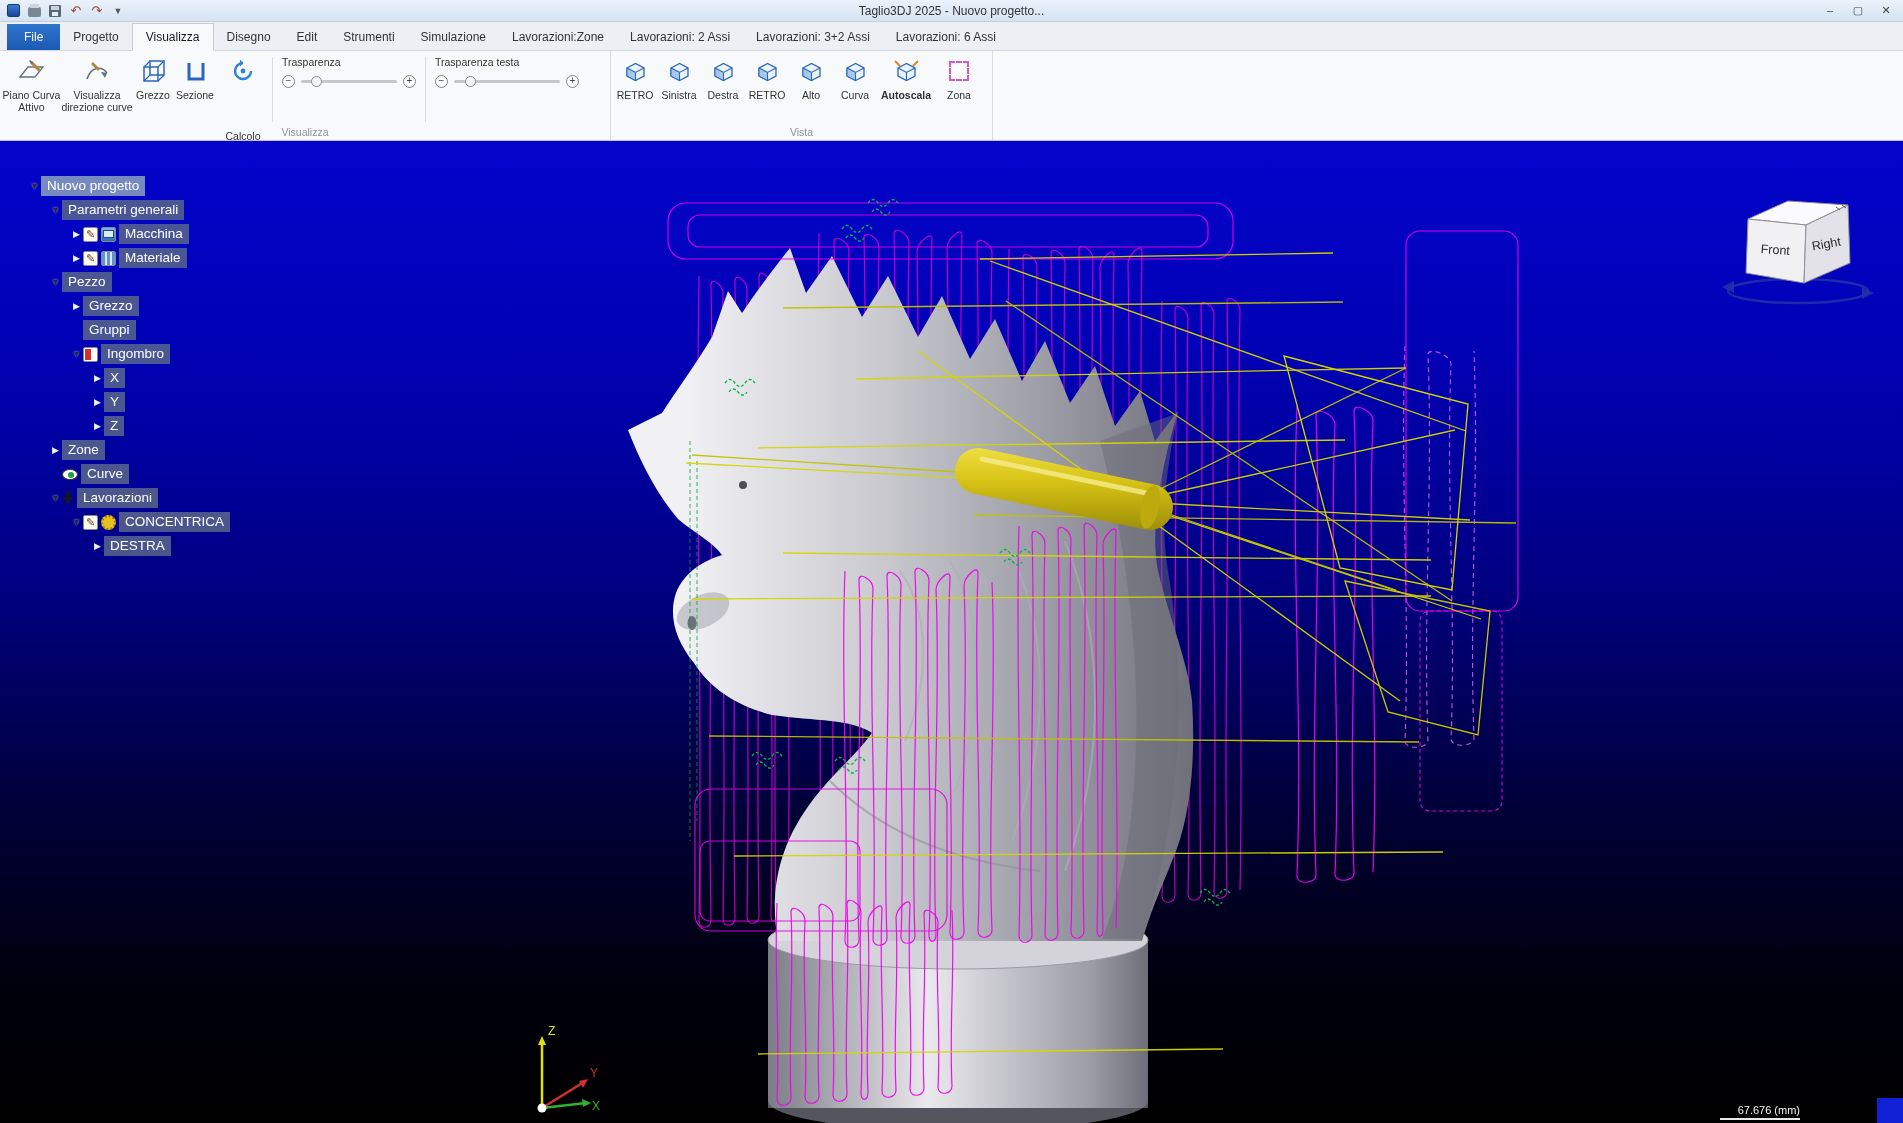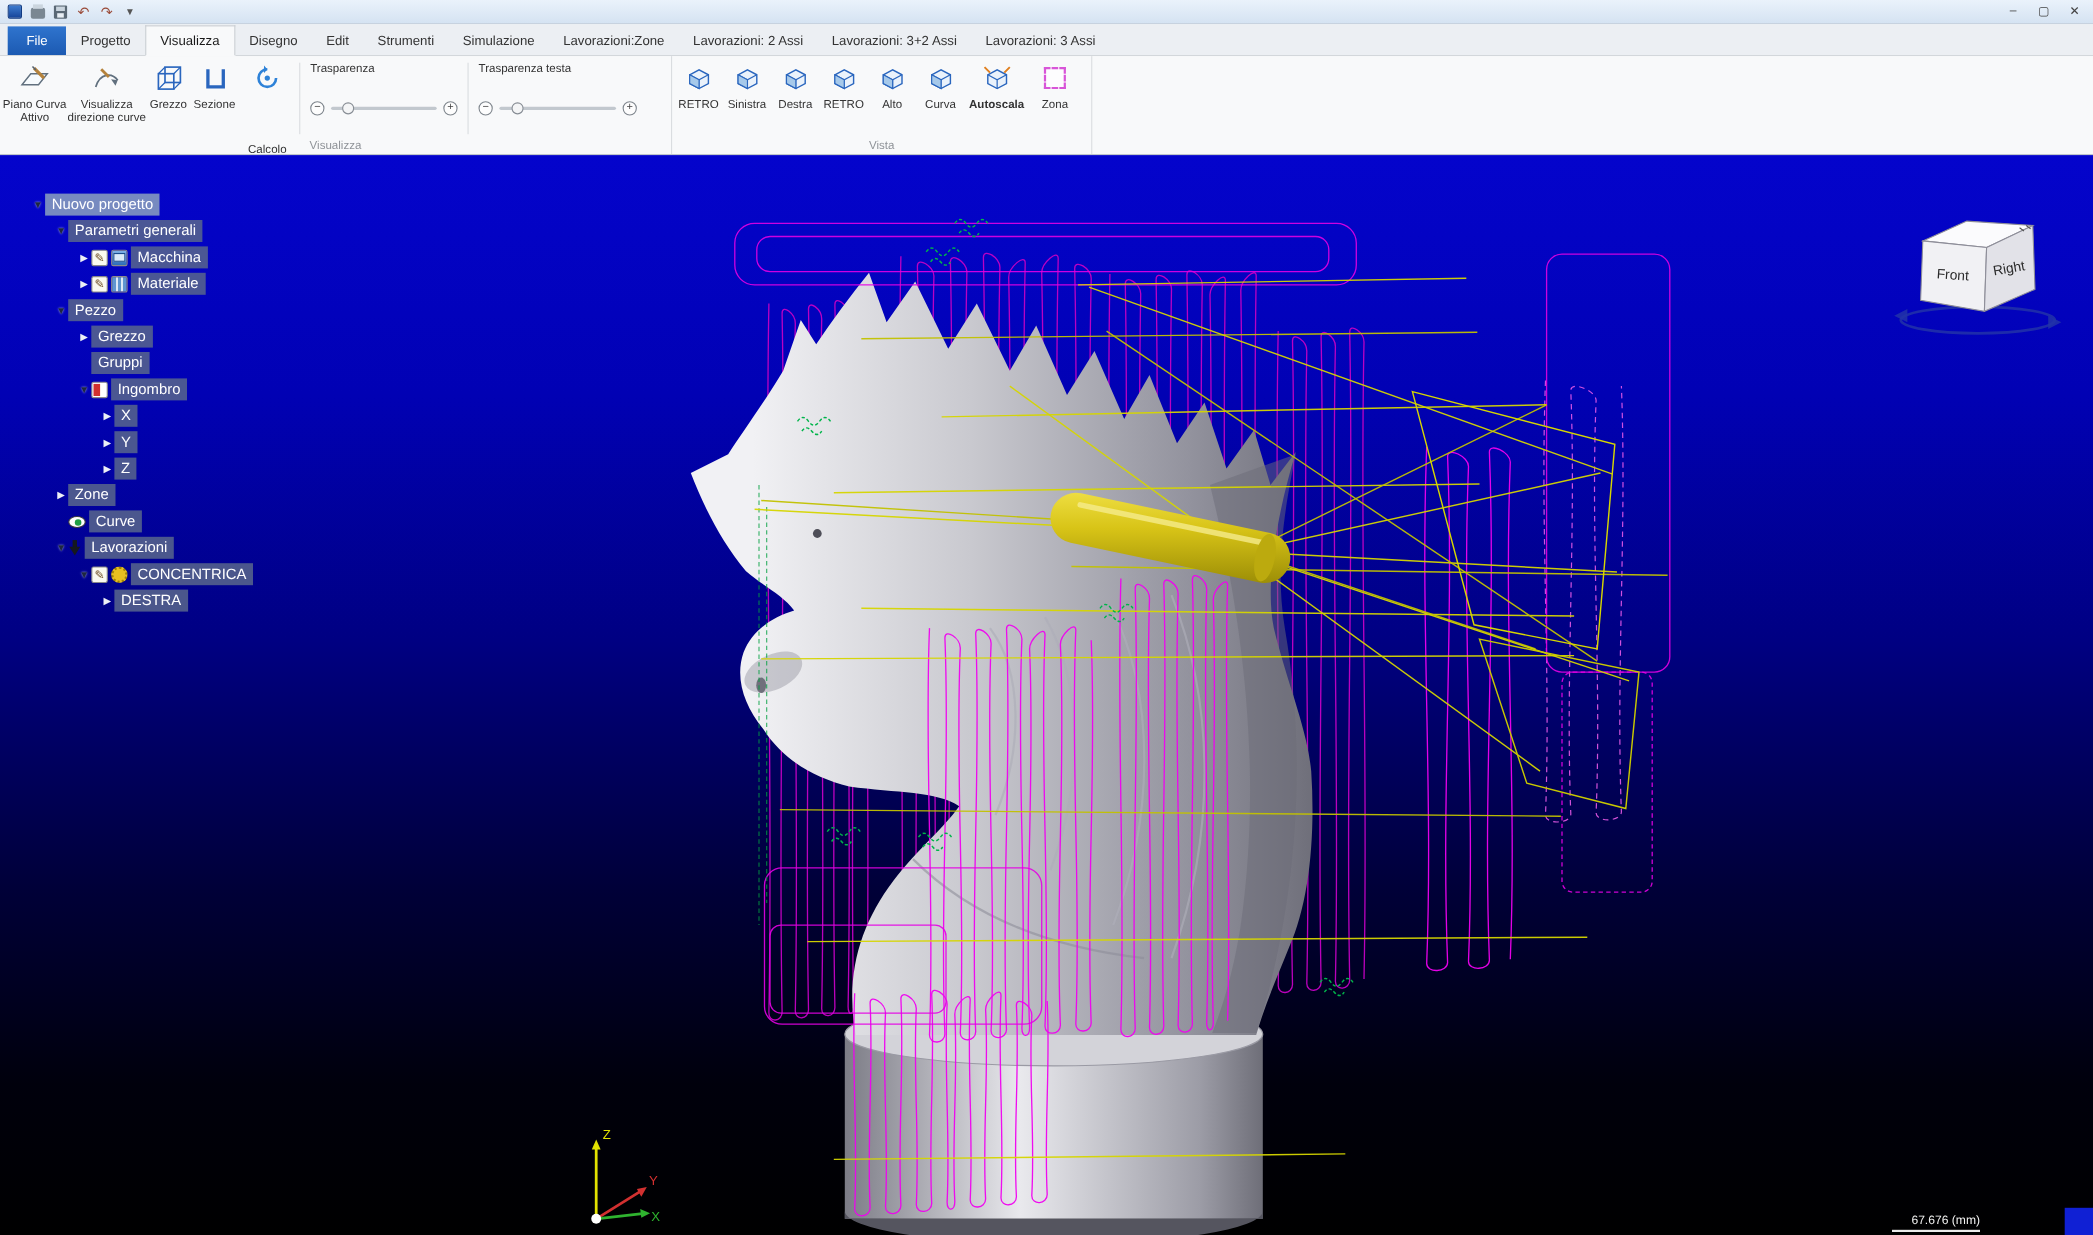--- a/index.html
+++ b/index.html
@@ -34,21 +34,21 @@
   
   .ribbon { position:absolute; top:51px; left:0; right:0; height:90px; background:#F8F9FA;
     border-bottom:1px solid #BFC5CB; display:flex; }
   .rgroup { position:relative; display:flex; align-items:flex-start; padding:3px 2px 16px 2px; border-right:1px solid #DADDE0; }
   .rgroup-label { position:absolute; bottom:2px; left:0; right:0; text-align:center; font-size:10.5px; color:#8F9398; }
   .rbtn { width:59px; display:flex; flex-direction:column; align-items:center; text-align:center; padding-top:2px; cursor:default; }
   .rbtn .rlabel { font-size:10.5px; color:#333; line-height:12px; margin-top:3px; }
   .ricon { height:30px; display:flex; align-items:center; justify-content:center; }
   .vsep { width:1px; background:#DADDE0; margin:3px 3px 2px; align-self:stretch; }
   .slider-block { width:146px; padding:2px 6px 0; }
-  .slabel { font-size:10.5px; color:#333; margin-bottom:24px; }
+  .slabel { font-size:10.5px; color:#333; margin-bottom:7px; }
   .srow { display:flex; align-items:center; }
   .scircle { width:13px; height:13px; border:1px solid #7E858C; border-radius:50%; font-size:10px; line-height:10px; text-align:center; color:#444; background:#FDFDFD; flex:none; }
   .strack { flex:1; height:3px; background:#C2C8CE; border-radius:2px; position:relative; margin:0 6px; }
   .sthumb { position:absolute; left:10%; top:-4px; width:11px; height:11px; background:#F4F5F6; border:1px solid #878D94; border-radius:50%; }
   .zona-box { width:20px; height:20px; border:2px dashed #D855D8; background:rgba(255,255,255,.7); }
 
   
   .viewport { position:absolute; top:141px; left:0; width:1903px; height:982px;
     background:linear-gradient(180deg,#0404CC 0%, #0101B4 22%, #000082 45%, #000038 68%, #00000C 86%, #000000 100%); overflow:hidden; }
   .scene { position:absolute; inset:0; }
@@ -97,39 +97,40 @@
       <span class="qicon">
           <span class="printer"></span>
         </span>
       <span class="qicon">
           <span class="floppy"></span>
         </span>
       <span class="qicon arrowglyph">↶</span>
       <span class="qicon arrowglyph">↷</span>
       <span class="qicon caretglyph">▼</span>
     </div>
+    <div class="title-text">Taglio3DJ 2025 - Nuovo progetto...</div>
     <div class="winbtns">
       <span class="winbtn">–</span>
       <span class="winbtn">▢</span>
       <span class="winbtn">✕</span>
     </div>
   </div>
 
   <div class="tabbar" id="tabbar">
       <div class="tab file">File</div>
       <div class="tab">Progetto</div>
       <div class="tab active">Visualizza</div>
       <div class="tab">Disegno</div>
       <div class="tab">Edit</div>
       <div class="tab">Strumenti</div>
       <div class="tab">Simulazione</div>
       <div class="tab">Lavorazioni:Zone</div>
       <div class="tab">Lavorazioni: 2 Assi</div>
       <div class="tab">Lavorazioni: 3+2 Assi</div>
-      <div class="tab">Lavorazioni: 3 Assi</div>
+      <div class="tab">Lavorazioni: 6 Assi</div>
     </div>
 
   <div class="ribbon">
     <div class="rgroup" style="width:611px;">
       <div class="rbtn">
         <span class="ricon">
           <svg width="27" height="27" viewBox="0 0 27 27">
               <polygon points="2,19 10,9 25,9 17,19" fill="#F6FAFD" stroke="#61707E" stroke-width="1.3"></polygon>
               <path d="M13 4 L22 13" stroke="#B5823B" stroke-width="3"></path>
               <path d="M11.5 2.5 l3 3" stroke="#55606C" stroke-width="1.4"></path>

